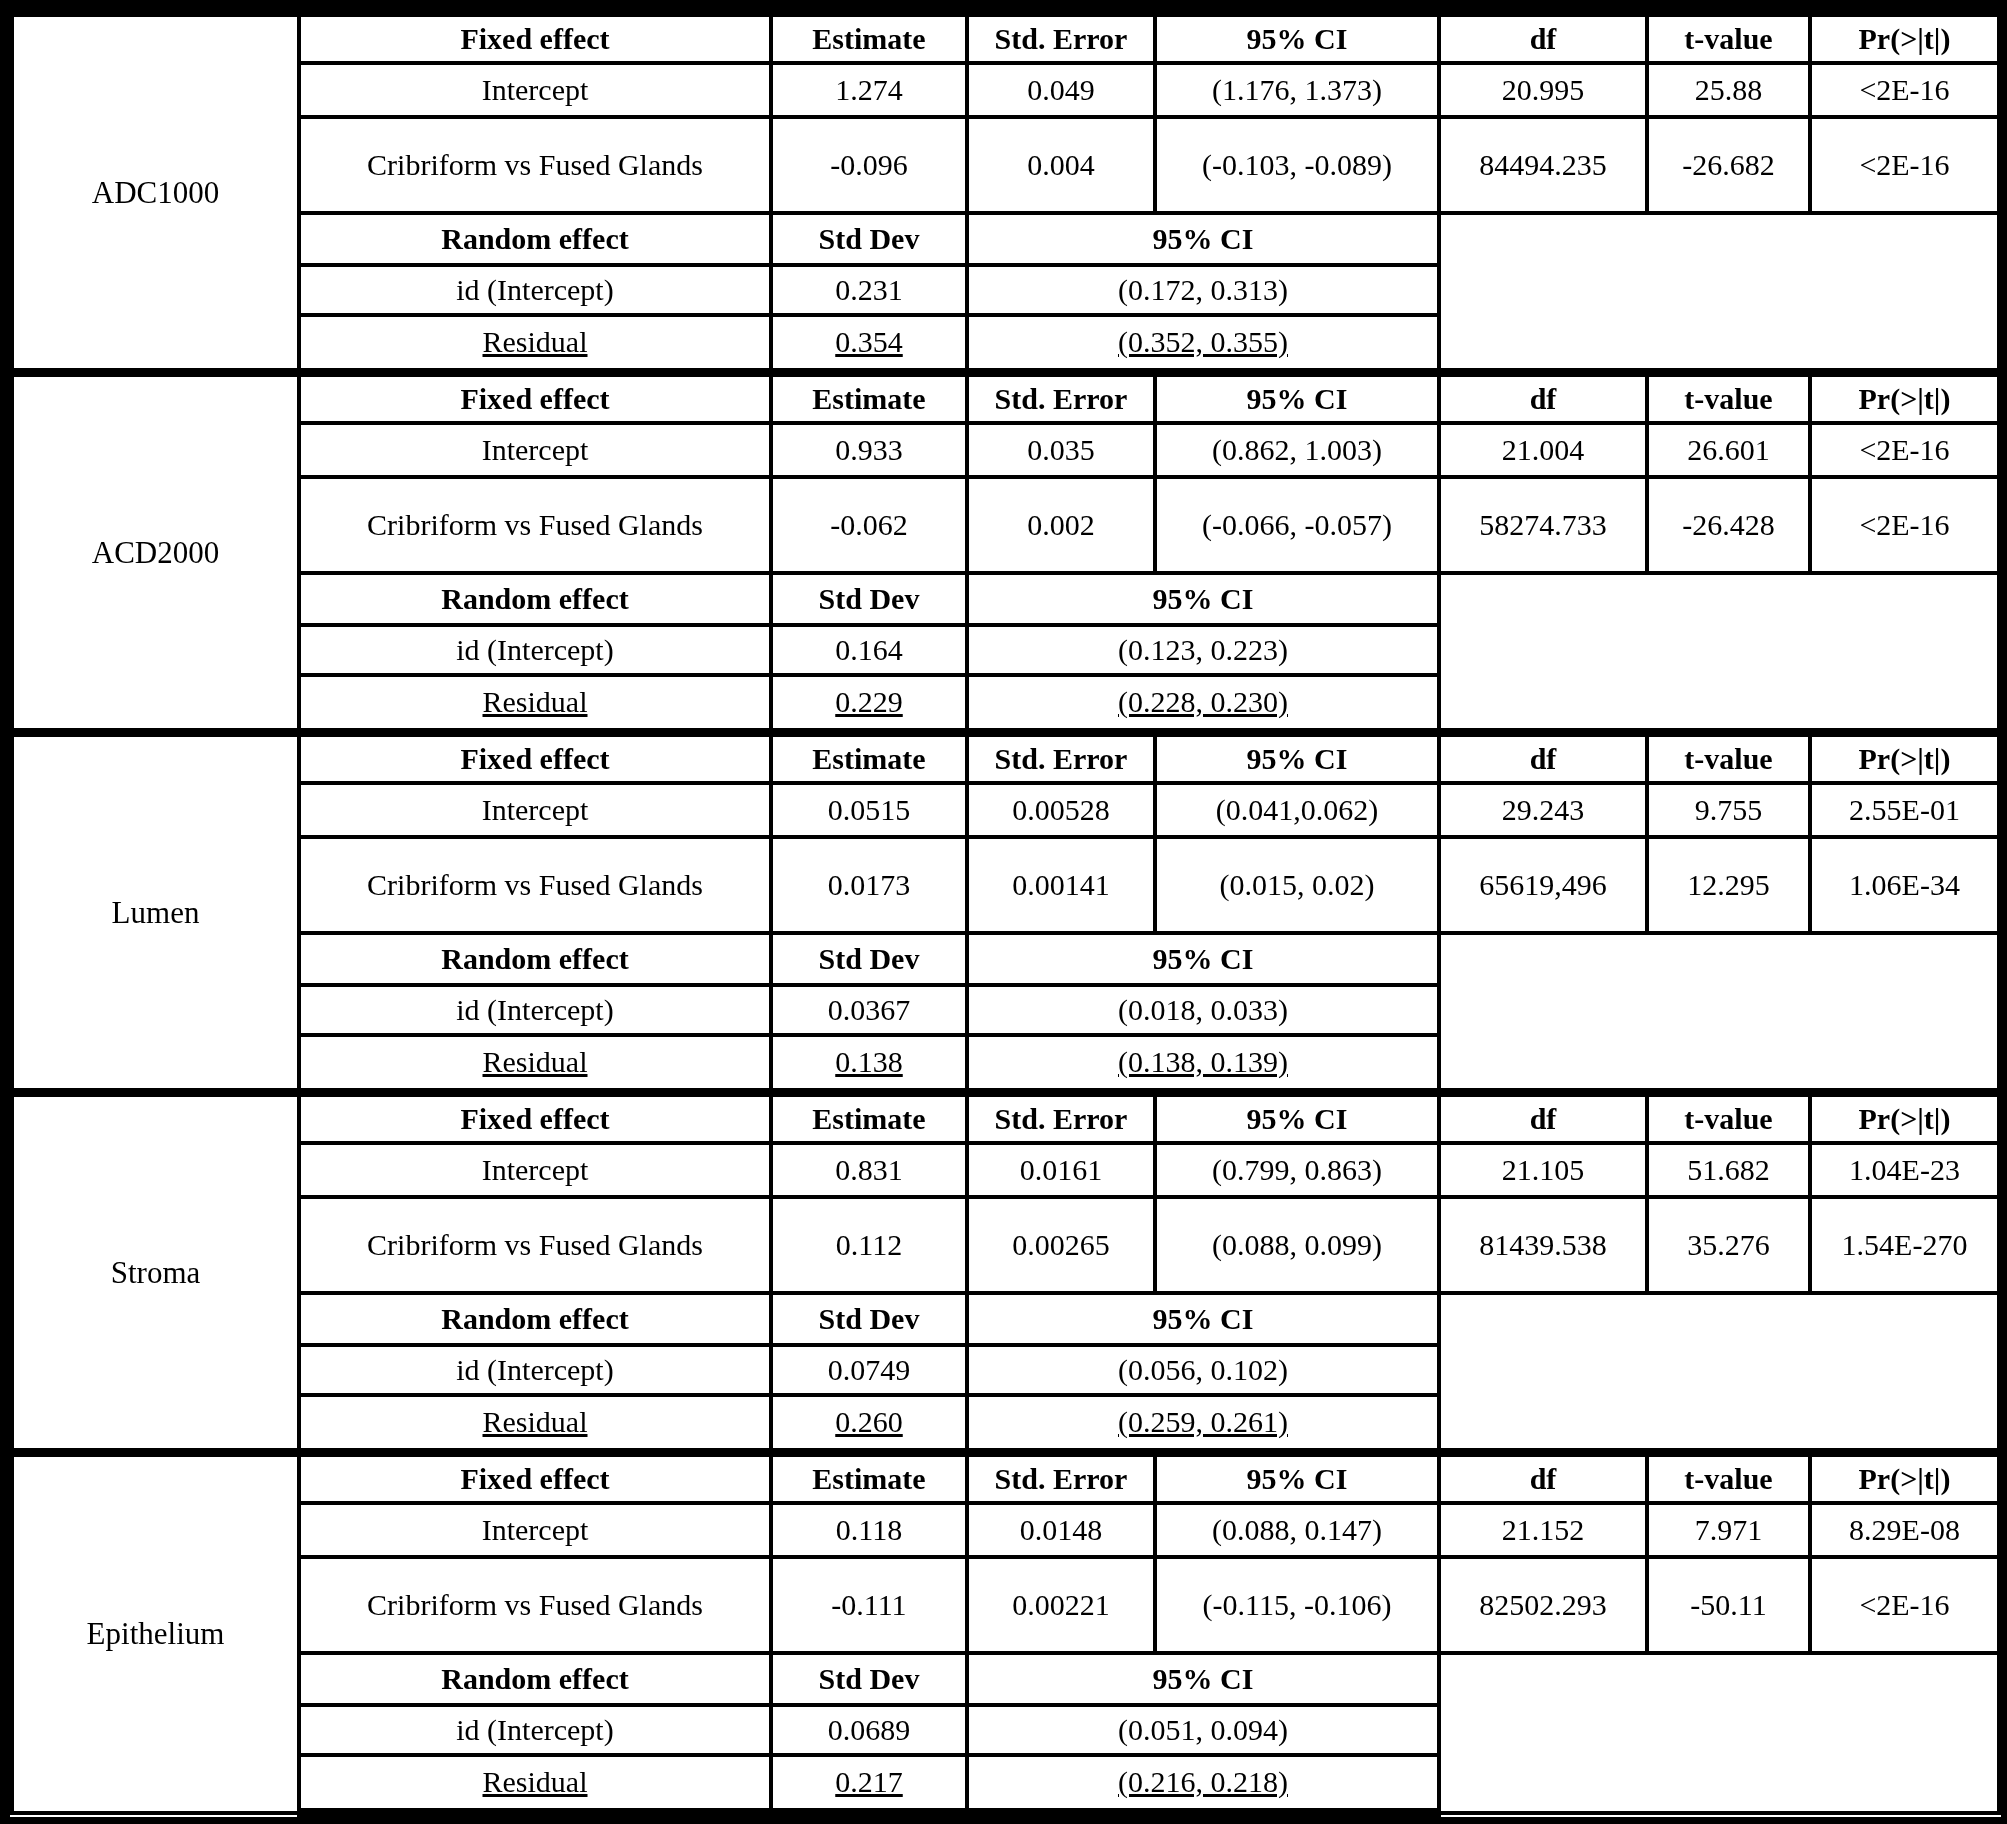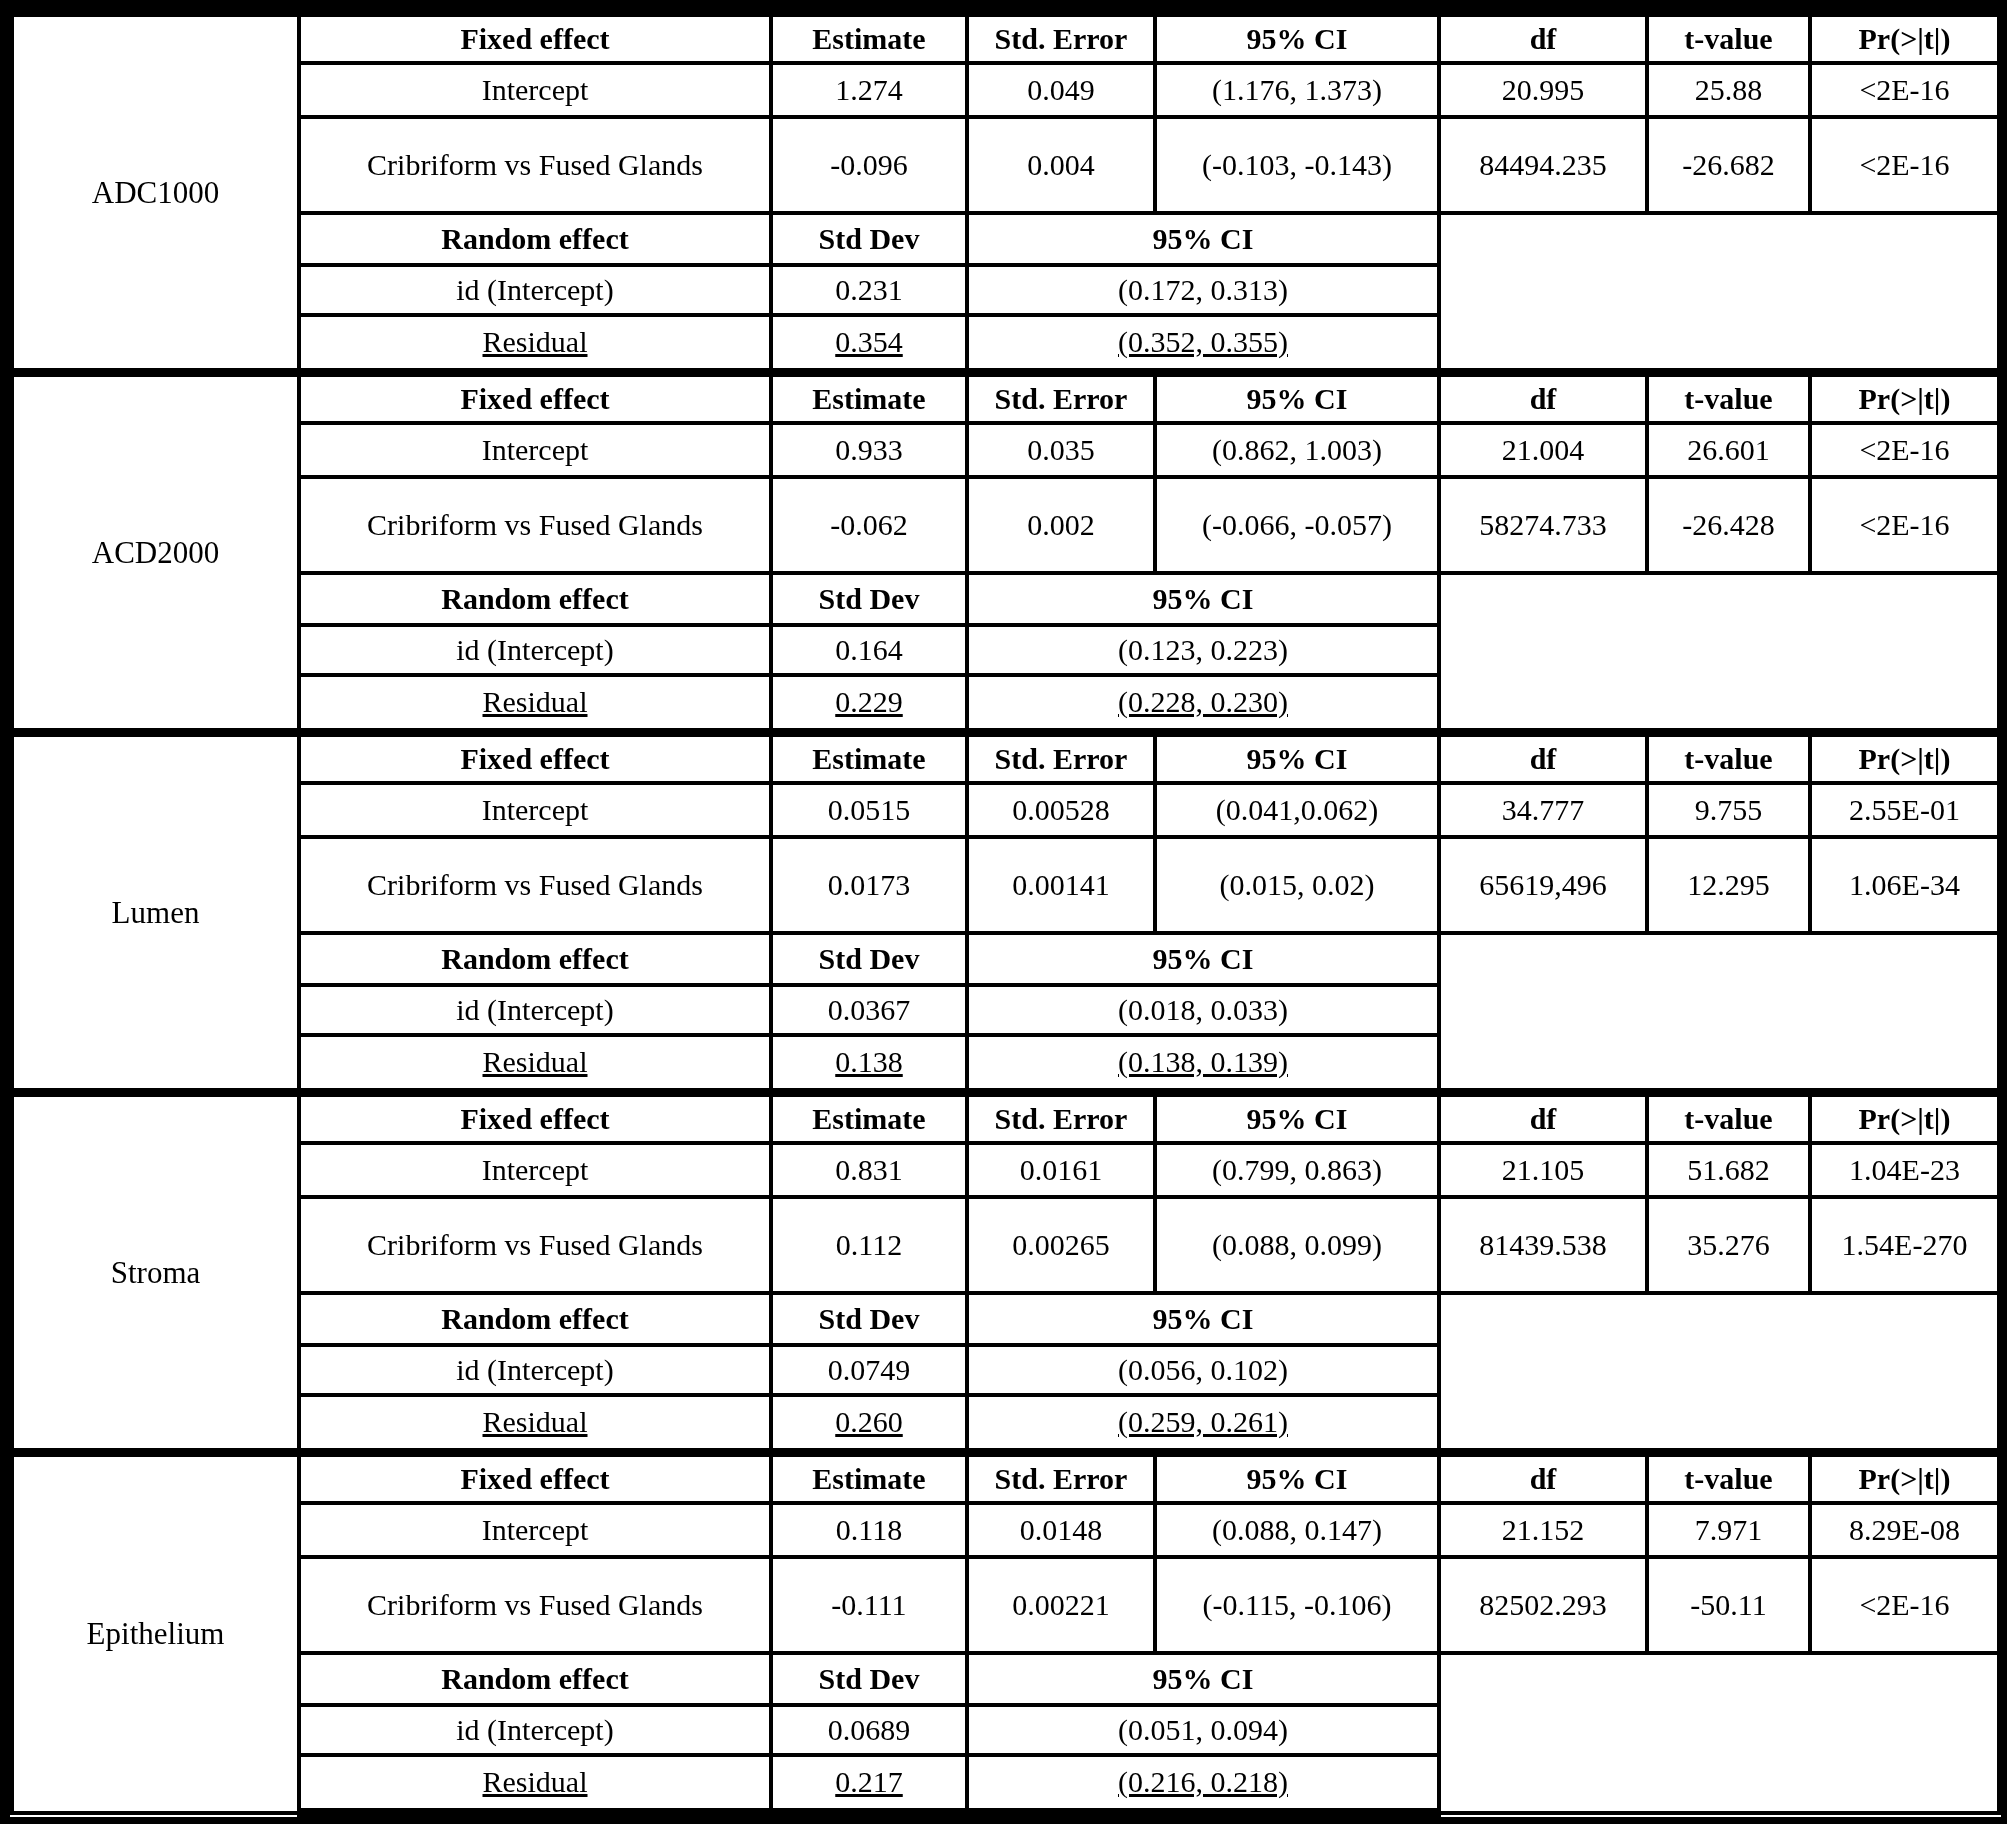--- a/index.html
+++ b/index.html
@@ -75,21 +75,21 @@
       <td>0.049</td>
       <td>(1.176, 1.373)</td>
       <td>20.995</td>
       <td>25.88</td>
       <td>&lt;2E-16</td>
     </tr>
     <tr class="h-crib">
       <td>Cribriform vs Fused Glands</td>
       <td>-0.096</td>
       <td>0.004</td>
-      <td>(-0.103, -0.143)</td>
+      <td>(-0.103, -0.089)</td>
       <td class="top">84494.235</td>
       <td class="top">-26.682</td>
       <td class="top">&lt;2E-16</td>
     </tr>
     <tr class="h-rh">
       <th>Random effect</th>
       <th>Std Dev</th>
       <th colspan="2">95% CI</th>
       <td class="empty-cell" colspan="3" rowspan="3"></td>
     </tr>
@@ -161,21 +161,21 @@
       <th>95% CI</th>
       <th>df</th>
       <th>t-value</th>
       <th>Pr(&gt;|t|)</th>
     </tr>
     <tr class="h-int">
       <td>Intercept</td>
       <td>0.0515</td>
       <td>0.00528</td>
       <td>(0.041,0.062)</td>
-      <td>34.777</td>
+      <td>29.243</td>
       <td>9.755</td>
       <td>2.55E-01</td>
     </tr>
     <tr class="h-crib">
       <td>Cribriform vs Fused Glands</td>
       <td>0.0173</td>
       <td>0.00141</td>
       <td>(0.015, 0.02)</td>
       <td class="top">65619,496</td>
       <td class="top">12.295</td>

